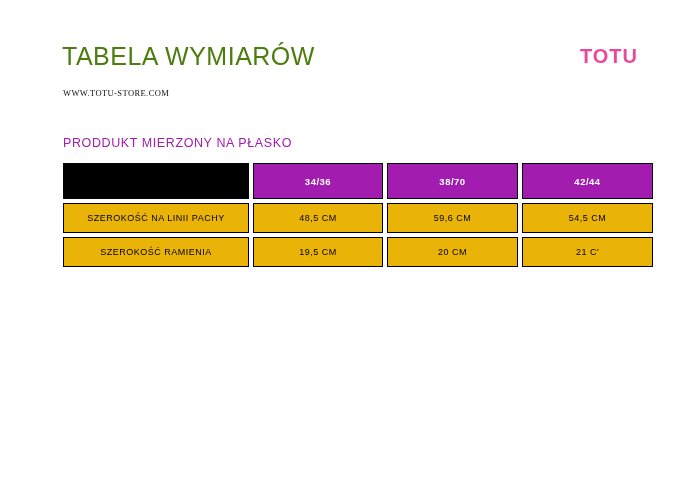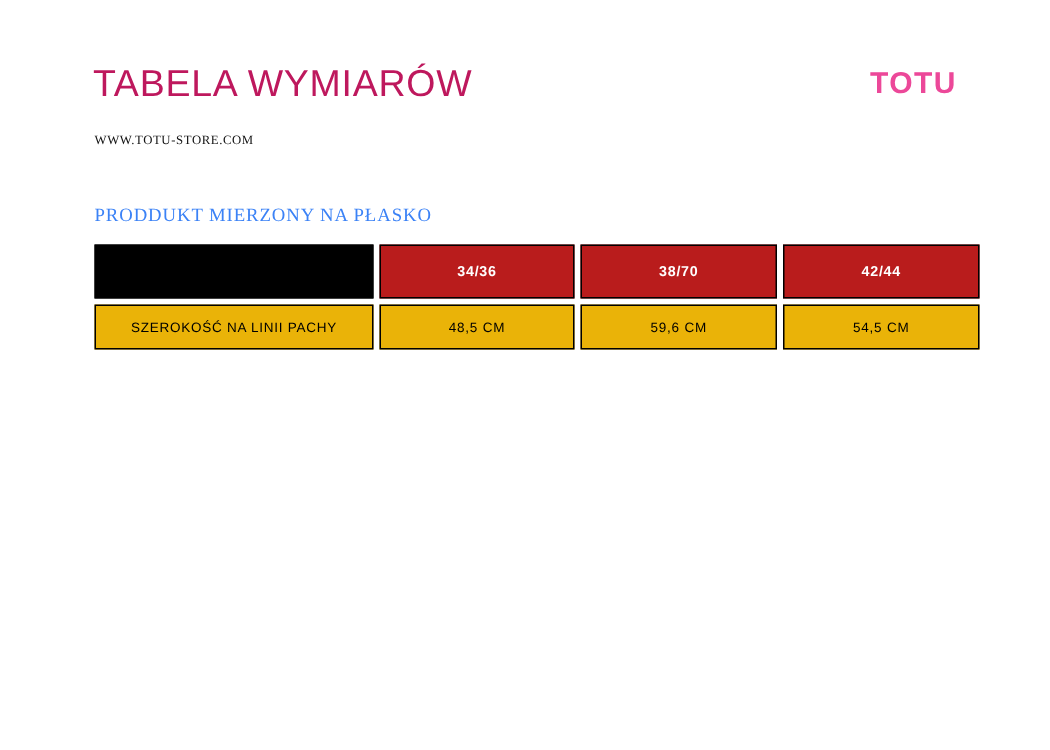--- a/index.html
+++ b/index.html
@@ -28,21 +28,21 @@
     right: 62px;
     display: flex;
     align-items: flex-start;
     justify-content: space-between;
   }
   .title {
     font-size: 25px;
     letter-spacing: 0.5px;
     font-weight: 400;
     line-height: 1;
-    color: #be185d;
+    color: #4d7c0f;
   }
   .brand {
     font-size: 20px;
     font-weight: 700;
     letter-spacing: 1px;
     line-height: 1;
     padding-top: 2px;
     color: #ec4899;
   }
   .website {
@@ -53,22 +53,21 @@
     letter-spacing: 0.4px;
     color: #111;
     font-family: Liberation Serif, serif;
   }
   .subtitle {
     position: absolute;
     left: 63px;
     top: 136px;
     font-size: 12.5px;
     letter-spacing: 0.6px;
-    color: #3b82f6;
-    font-family: Liberation Serif, serif;
+    color: #a21caf;
   }
   .table-wrap {
     position: absolute;
     left: 63px;
     top: 163px;
     width: 574px;
   }
   table.size-table {
     border-collapse: separate;
     border-spacing: 4px 4px;
@@ -82,21 +81,21 @@
     text-align: center;
     vertical-align: middle;
     font-size: 9px;
     letter-spacing: 0.5px;
     height: 30px;
     box-sizing: border-box;
     background: #eab308;
     padding: 0 2px;
   }
   table.size-table thead th {
-    background: #b91c1c;
+    background: #a21caf;
     color: #ffffff;
     font-weight: 700;
     font-size: 9.5px;
     height: 36px;
     border: 1px solid #000;
   }
   table.size-table thead th.corner {
     background: #000;
   }
   col.c0 { width: 186px; }
@@ -142,17 +141,23 @@
           <th>42/44</th>
         </tr>
       </thead>
       <tbody>
         <tr>
           <td class="label-cell">SZEROKOŚĆ NA LINII PACHY</td>
           <td class="value-cell">48,5 CM</td>
           <td class="value-cell">59,6 CM</td>
           <td class="value-cell">54,5 CM</td>
         </tr>
+        <tr>
+          <td class="label-cell">SZEROKOŚĆ RAMIENIA</td>
+          <td class="value-cell">19,5 CM</td>
+          <td class="value-cell">20 CM</td>
+          <td class="value-cell">21 C'</td>
+        </tr>
       </tbody>
     </table>
   </div>
 
 </div>
 
 </body></html>

